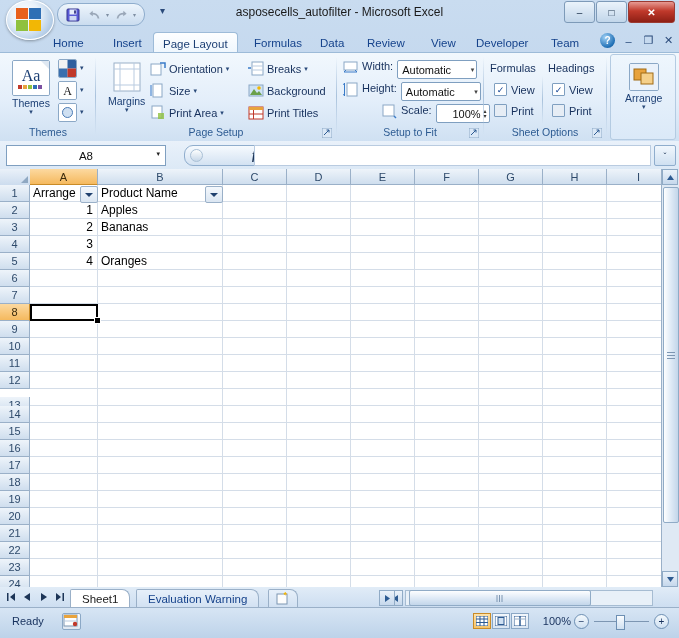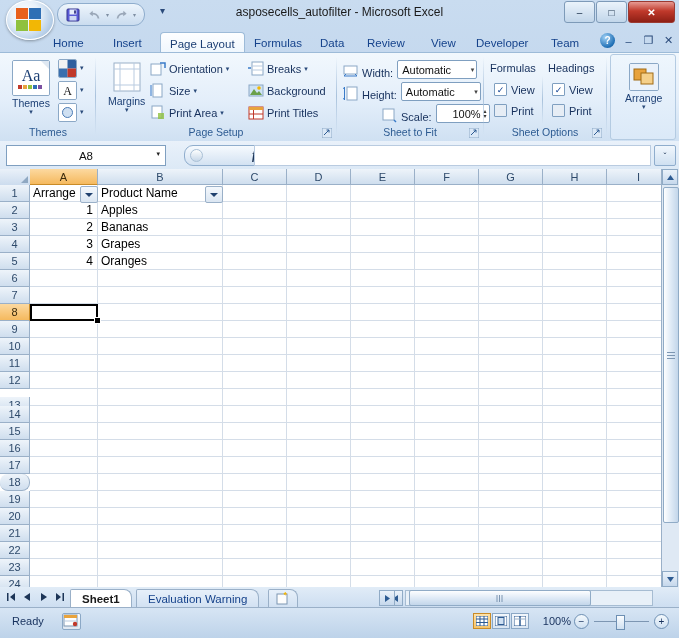--- a/index.html
+++ b/index.html
@@ -91,21 +91,21 @@
 
   .smbtn{
     position:absolute;display:flex;align-items:center;gap:3px;
     cursor:pointer;height:20px;padding:0 2px;border-radius:2px;
   }
   .smbtn .lbl{font-size:11px;color:#16305c;white-space:nowrap;}
   .smbtn .car{font-size:7px;color:#2a4a7a;}
 
   .icoframe{border:1px solid #8ba8c6;background:linear-gradient(180deg,#fbfdff,#dbe8f6);border-radius:2px;}
 
-  .fieldrow{position:absolute;display:flex;align-items:flex-end;gap:4px;}
+  .fieldrow{position:absolute;display:flex;align-items:flex-start;gap:4px;}
   .fieldrow .flabel{font-size:11px;color:#16305c;}
   .combo{
     width:72px;height:17px;border:1px solid #7f9fc0;background:#fff;border-radius:2px;
     display:flex;align-items:center;padding:0 2px 0 4px;justify-content:space-between;cursor:pointer;
   }
   .combo .cv{font-size:11px;color:#111;}
   .combo .car{font-size:7px;color:#444;}
   .spin{
     width:50px;height:17px;border:1px solid #7f9fc0;background:#fff;border-radius:2px;
     display:flex;align-items:center;justify-content:flex-end;padding-right:2px;cursor:pointer;
@@ -195,21 +195,21 @@
   
   .sheetbar{position:absolute;left:0;top:587px;width:679px;height:20px;
     background:linear-gradient(180deg,#e1ecf7,#cddef1);}
   .navbtns{position:absolute;left:4px;top:3px;display:flex;gap:1px;align-items:center;}
   .navb{width:15px;height:14px;display:flex;align-items:center;justify-content:center;
     font-size:8px;color:#1d3557;cursor:pointer;}
   .stab{position:absolute;top:2px;height:18px;padding:0 11px;
     display:flex;align-items:center;font-size:11.5px;color:#15428b;cursor:pointer;
     background:linear-gradient(180deg,#e7f0fa,#d2e1f2);
     border:1px solid #9ab0c8;border-bottom:none;border-radius:2px 8px 0 0;box-sizing:border-box;}
-  .stab.active{background:#fff;color:#1a1a1a;font-weight:bold;border-color:#9ab0c8;}
+  .stab.active{background:#fff;color:#1a1a1a;font-weight:normal;border-color:#9ab0c8;}
   .hsb{position:absolute;right:0;top:0;height:20px;width:300px;}
   .hsbtrack{position:absolute;left:26px;right:26px;top:3px;height:14px;background:#e8f0f8;border:1px solid #a6bcd2;}
   .hthumb{position:absolute;left:30px;top:3px;width:180px;height:14px;border:1px solid #90abc6;border-radius:2px;
     background:linear-gradient(180deg,#fdfeff,#dfeaf6 50%,#c3d6ea);display:flex;align-items:center;justify-content:center;cursor:pointer;}
 
   
   .statusbar{position:absolute;left:0;top:607px;width:679px;height:31px;
     background:linear-gradient(180deg,#d7e5f4,#bcd2e9);border-top:1px solid #9ab0c8;}
   .ready{position:absolute;left:12px;top:7px;font-size:11px;color:#16305c;}
   .stico{position:absolute;left:62px;top:5px;width:17px;height:15px;
@@ -273,21 +273,21 @@
     <div class="wincontrols">
       <div class="wc">–</div>
       <div class="wc">□</div>
       <div class="wc close">✕</div>
     </div>
   </div>
 
   <div class="tabstrip">
     <div class="tab" style="left:44px;">Home</div>
     <div class="tab" style="left:104px;">Insert</div>
-    <div class="tab active" style="left:160px;">Page Layout</div>
+    <div class="tab active" style="left:153px;">Page Layout</div>
     <div class="tab" style="left:245px;">Formulas</div>
     <div class="tab" style="left:311px;">Data</div>
     <div class="tab" style="left:358px;">Review</div>
     <div class="tab" style="left:422px;">View</div>
     <div class="tab" style="left:467px;">Developer</div>
     <div class="tab" style="left:542px;">Team</div>
 
     <div class="helpgrp">
       <div class="helpbtn">?</div>
       <div class="minibtn">–</div>
@@ -449,21 +449,21 @@
           <span class="flabel">Scale:</span>
           <div class="spin">
             <span class="cv">100%</span>
             <span class="spinarrows">
               <span>▴</span>
               <span>▾</span>
             </span>
           </div>
         </div>
       </div>
-      <div class="grp-label">Sheet to Fit</div>
+      <div class="grp-label">Setup to Fit</div>
       <svg class="dlglaunch" viewBox="0 0 10 10">
         <rect x="0" y="0" width="10" height="10" fill="#dbe8f6" stroke="#8ba8c6"></rect>
         <path d="M2 7 L7 2 M4.5 2 H7 V4.5" stroke="#2d5b92" fill="none"></path>
       </svg>
     </div>
     <div class="grp-sep" style="left:483px;"></div>
 
     <div class="grp" style="left:486px;width:118px;">
       <div class="grp-body">
         <div class="colhdr" style="left:4px;top:8px;">Formulas</div>
@@ -547,21 +547,21 @@
         <div class="rh sel" style="top: 119px;">8</div>
         <div class="rh" style="top: 136px;">9</div>
         <div class="rh" style="top: 153px;">10</div>
         <div class="rh" style="top: 170px;">11</div>
         <div class="rh" style="top: 187px;">12</div>
         <div class="rh" style="top: 212px;">13</div>
         <div class="rh" style="top: 221px;">14</div>
         <div class="rh" style="top: 238px;">15</div>
         <div class="rh" style="top: 255px;">16</div>
         <div class="rh" style="top: 272px;">17</div>
-        <div class="rh" style="top: 289px; border-radius: 8px;">18</div>
+        <div class="rh" style="top: 289px;">18</div>
         <div class="rh" style="top: 306px;">19</div>
         <div class="rh" style="top: 323px;">20</div>
         <div class="rh" style="top: 340px;">21</div>
         <div class="rh" style="top: 357px;">22</div>
         <div class="rh" style="top: 374px;">23</div>
         <div class="rh" style="top: 391px;">24</div>
       </div>
     <div class="cells" id="cells">
         <div class="vline" style="left: 67px;"></div>
         <div class="vline" style="left: 192px;"></div>
@@ -596,21 +596,20 @@
         <div class="hline" style="top: 390px;"></div>
         <div class="cell" style="left: 0px; top: 0px; width: 51px;">Arrange</div>
         <div class="filterbtn" style="left: 50px; top: 1px;"></div>
         <div class="cell" style="left: 68px; top: 0px; width: 104px;">Product Name</div>
         <div class="filterbtn" style="left: 175px; top: 1px;"></div>
         <div class="cell num" style="left: 0px; top: 17px; width: 67px;">1</div>
         <div class="cell" style="left: 68px; top: 17px; width: 124px;">Apples</div>
         <div class="cell num" style="left: 0px; top: 34px; width: 67px;">2</div>
         <div class="cell" style="left: 68px; top: 34px; width: 124px;">Bananas</div>
         <div class="cell num" style="left: 0px; top: 51px; width: 67px;">3</div>
-        <div class="cell" style="left: 68px; top: 51px; width: 124px;">Grapes</div>
         <div class="cell num" style="left: 0px; top: 68px; width: 67px;">4</div>
         <div class="cell" style="left: 68px; top: 68px; width: 124px;">Oranges</div>
         <div class="selbox" style="left: 0px; top: 119px; width: 68px; height: 17px;"></div>
         <div class="fillhandle" style="left: 64px; top: 132px;"></div>
       </div>
 
     <div class="vsb">
       <div class="sbbtn" style="top:0;">
         <svg width="7" height="5" viewBox="0 0 7 5">
             <path d="M3.5 0 L7 5 L0 5 Z" fill="#2d5b92"></path>

